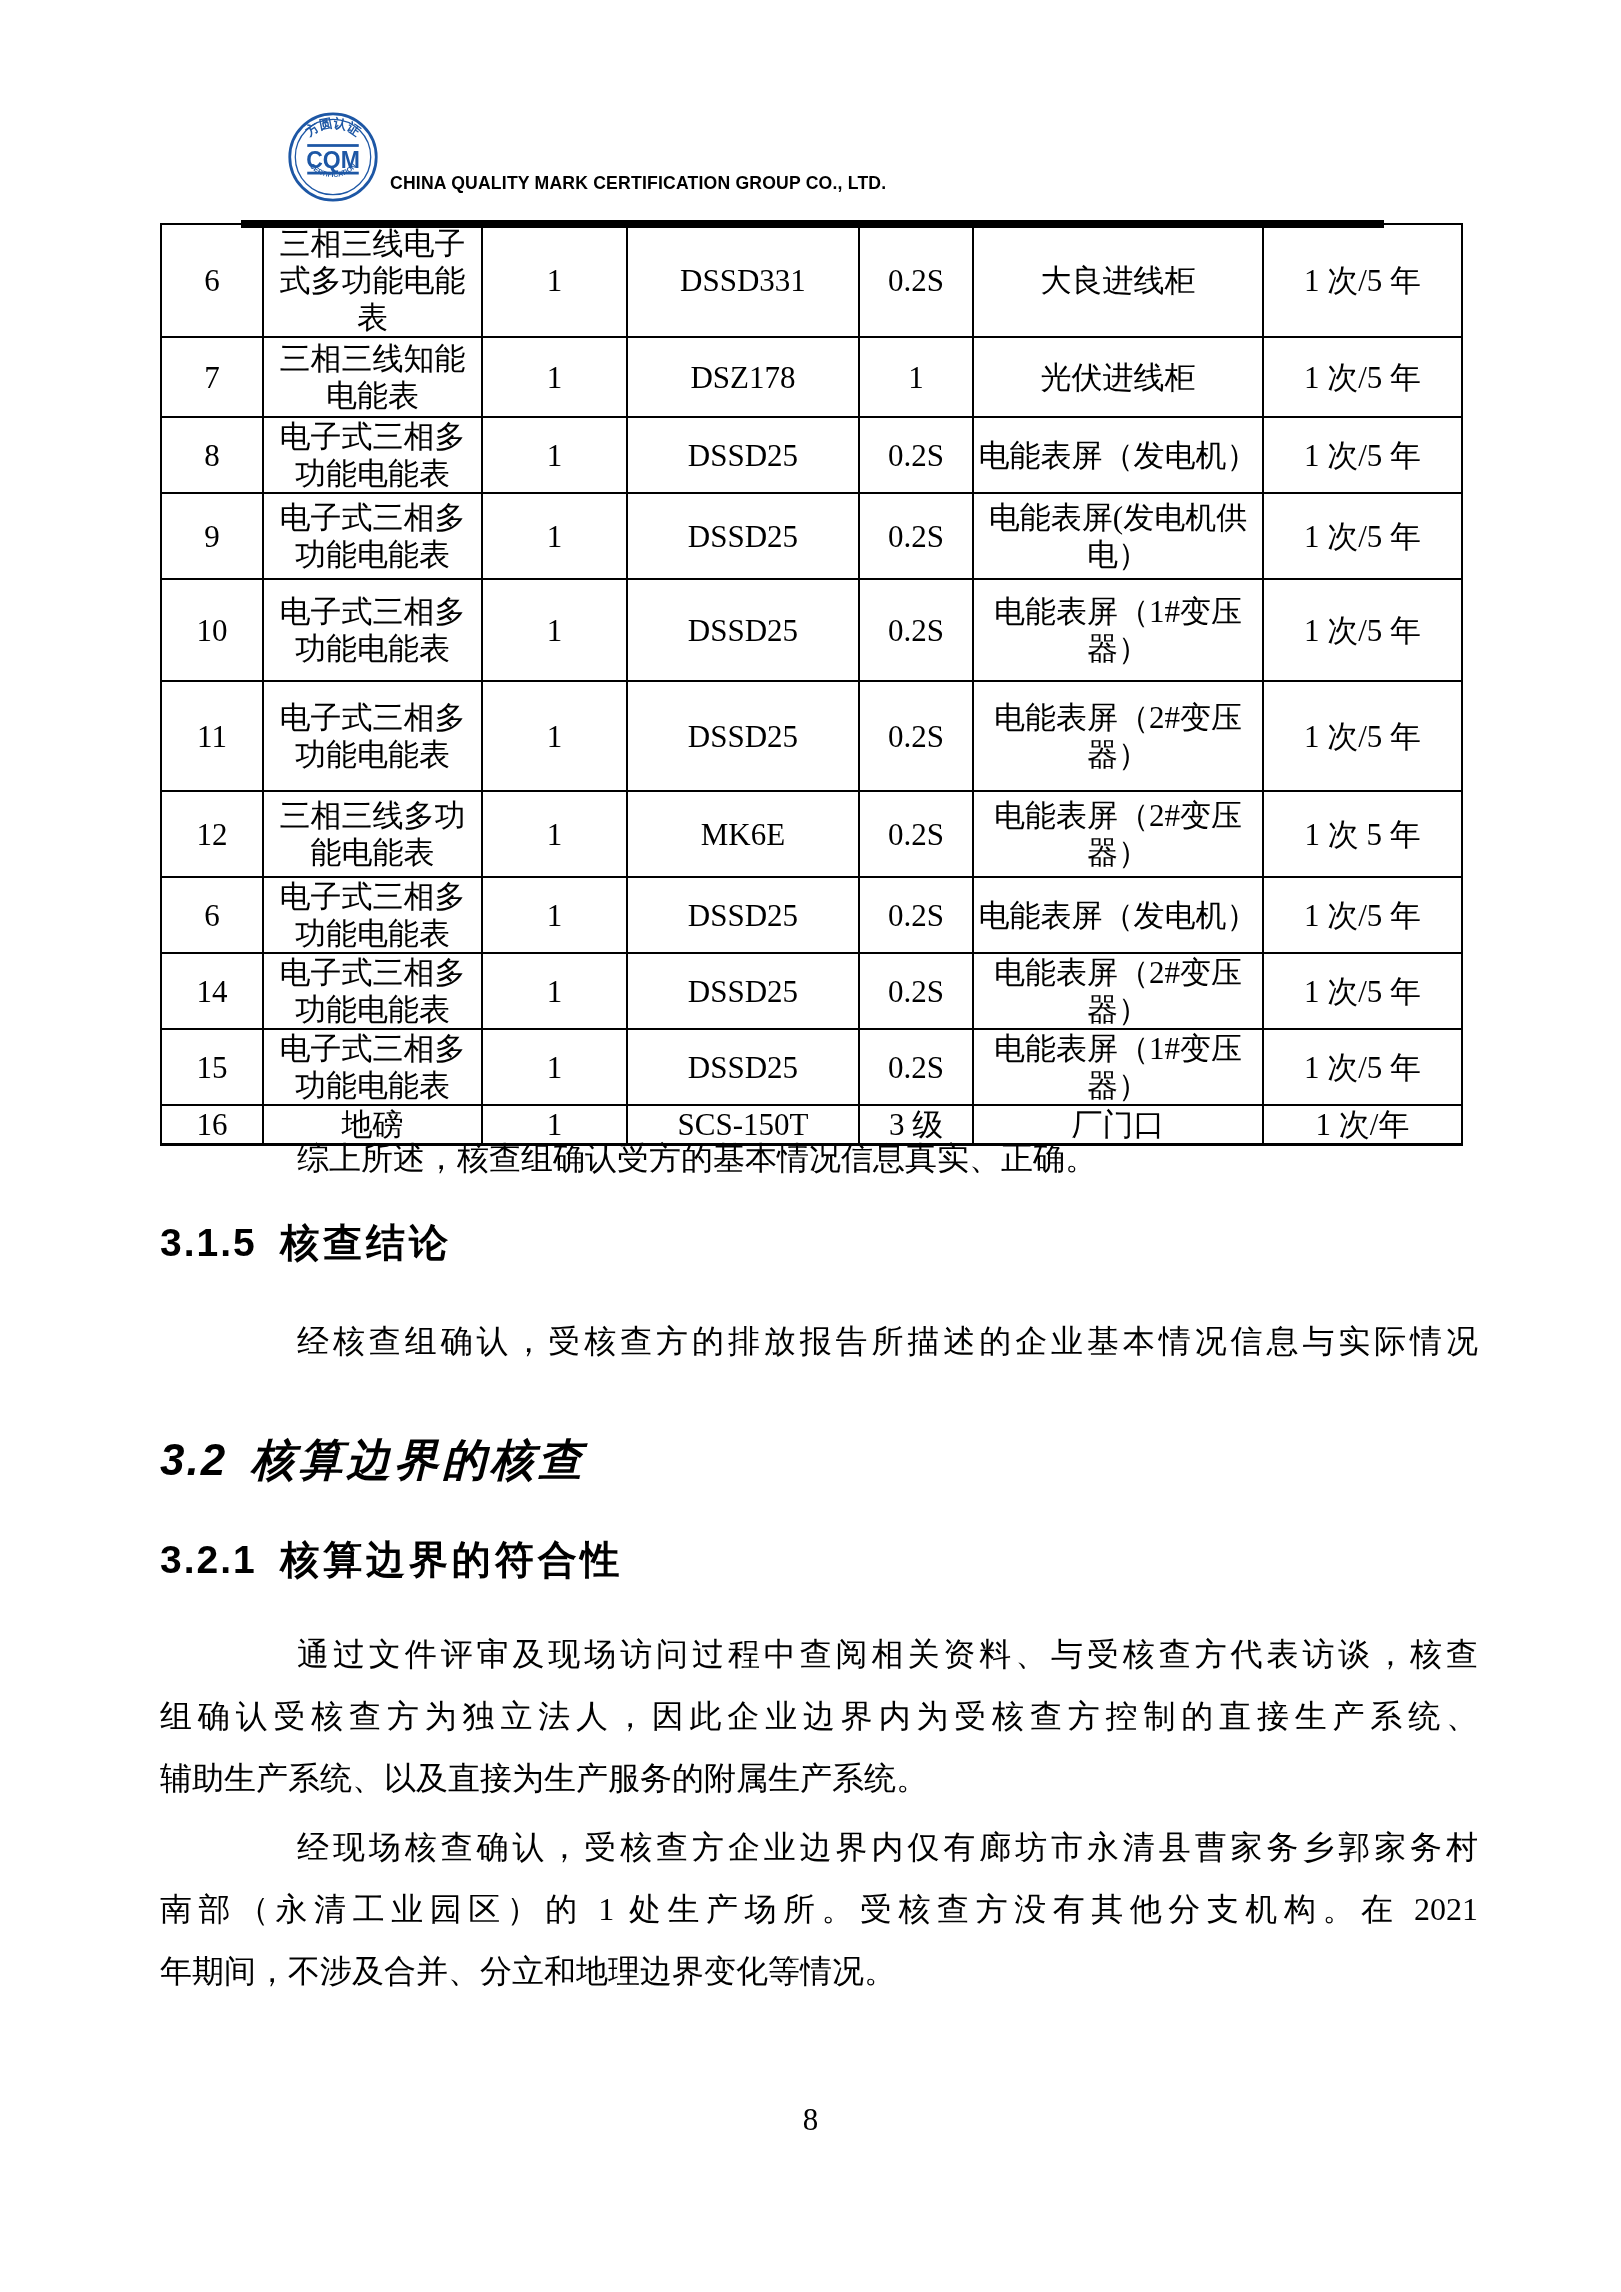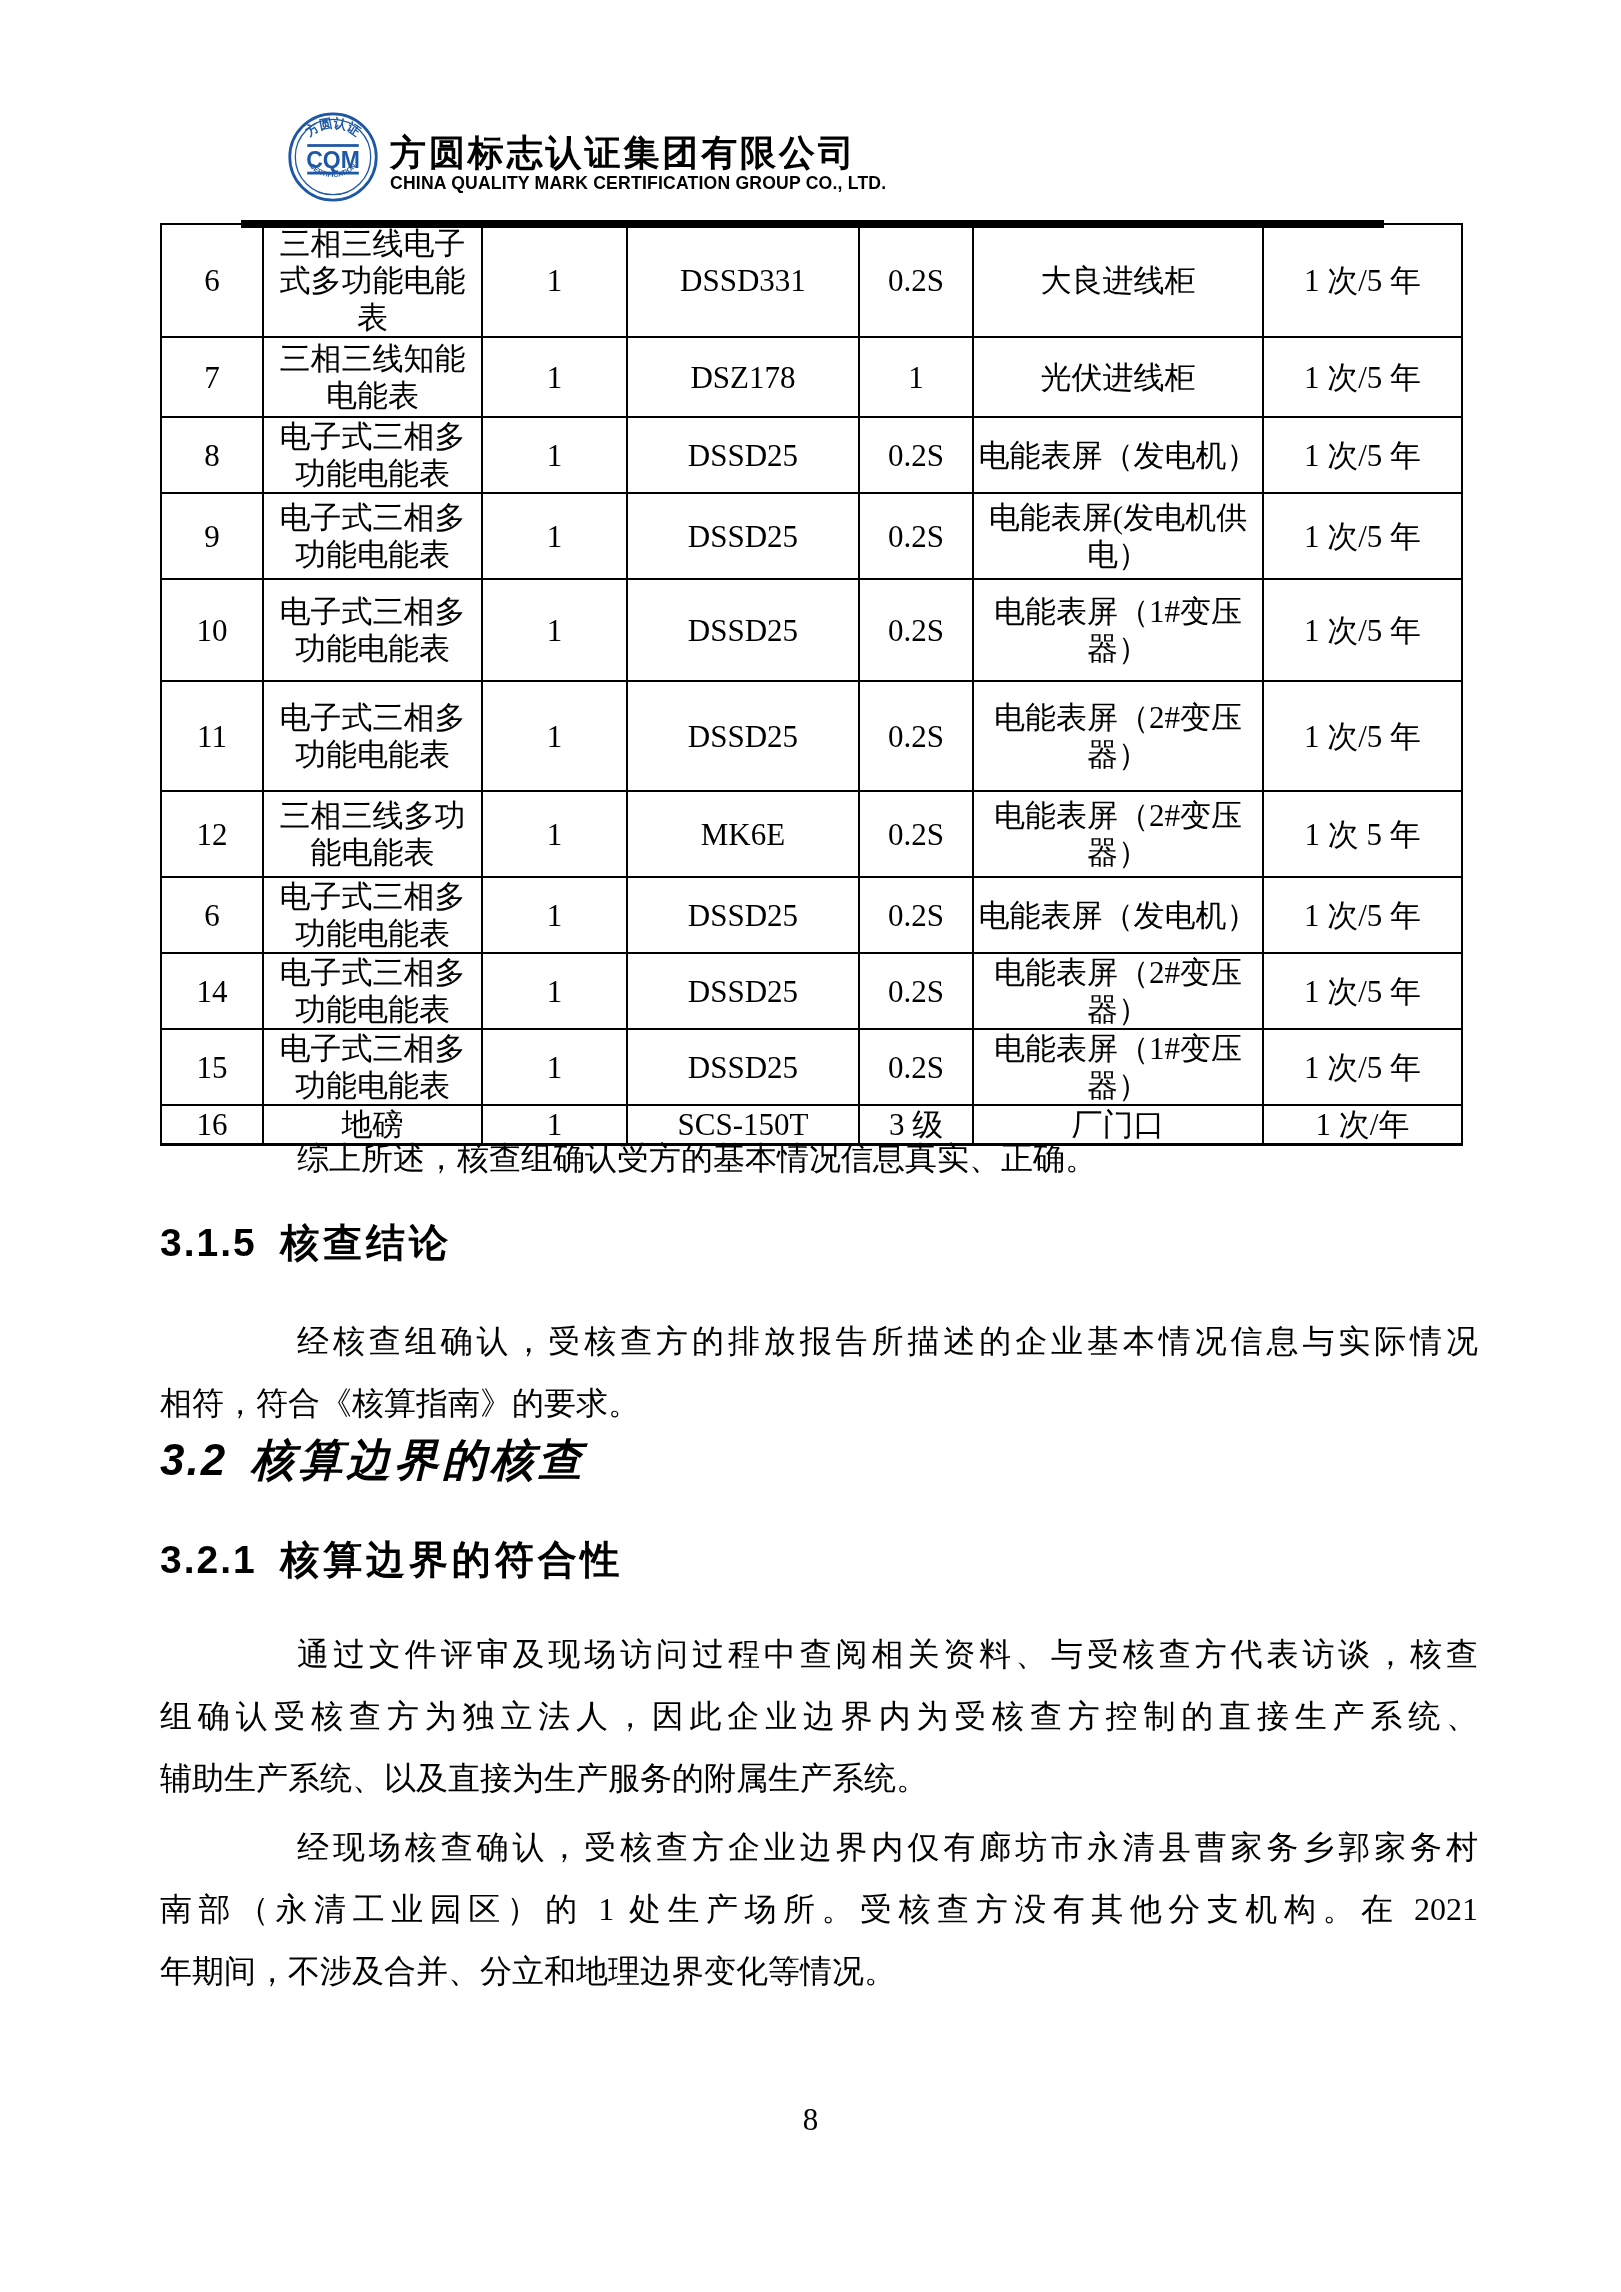--- a/index.html
+++ b/index.html
@@ -80,21 +80,20 @@
         <textPath href="#arcTop" startOffset="50%" text-anchor="middle">方圆认证</textPath>
       </text>
       <rect x="22" y="36" width="56" height="3" fill="#1d57a5"></rect>
       <text x="50" y="62" text-anchor="middle" font-size="25" font-weight="bold" fill="#1d57a5" font-family="Liberation Sans, sans-serif">CQM</text>
       <rect x="22" y="66" width="56" height="3" fill="#1d57a5"></rect>
       <text font-size="7.5" fill="#1d57a5" font-weight="bold" font-family="Liberation Sans, sans-serif">
         <textPath href="#arcBot" startOffset="50%" text-anchor="middle">CERTIFICATION</textPath>
       </text>
     </svg>
   </div>
-  <div class="company-cn">方圆标志认证集团有限公司</div>
   <div class="company-en">CHINA QUALITY MARK CERTIFICATION GROUP CO., LTD.</div>
 </div>
 
 <div class="tbl-wrap">
   <table class="meter">
     <colgroup>
       <col style="width:102px">
         <col style="width:219px">
         <col style="width:145px">
       <col style="width:232px">
@@ -210,21 +209,20 @@
 <div class="textcol" style="top:1127px">
   <div class="tline indent">综上所述，核查组确认受方的基本情况信息真实、正确。</div>
 </div>
 
 <div class="textcol h-sec h-l3" style="top:1215px">
   <span>3.1.5</span><span class="ht">核查结论</span>
 </div>
 
 <div class="textcol" style="top:1310px">
   <div class="tline indent just">经核查组确认，受核查方的排放报告所描述的企业基本情况信息与实际情况</div>
-  <div class="tline">相符，符合《核算指南》的要求。</div>
 </div>
 
 <div class="textcol h-sec h-l2" style="top:1432px">
   <span>3.2</span><span class="ht">核算边界的核查</span>
 </div>
 
 <div class="textcol h-sec h-l3" style="top:1532px">
   <span>3.2.1</span><span class="ht">核算边界的符合性</span>
 </div>
 

